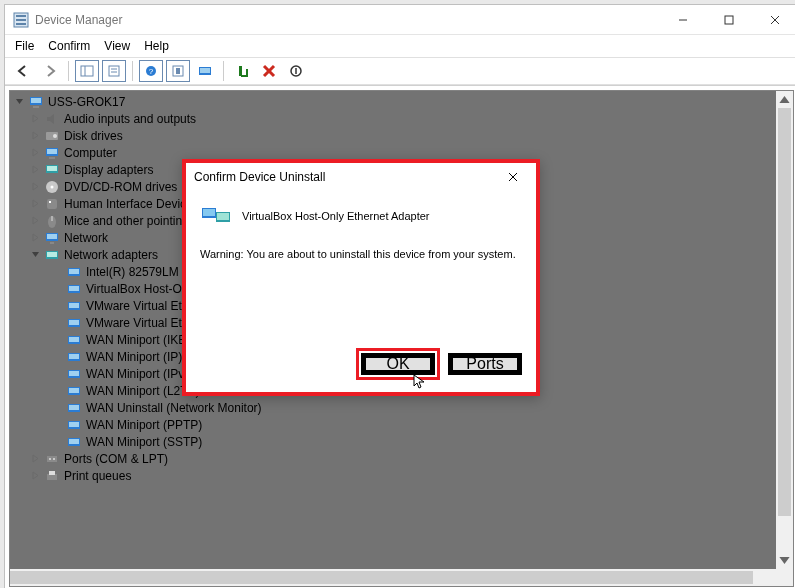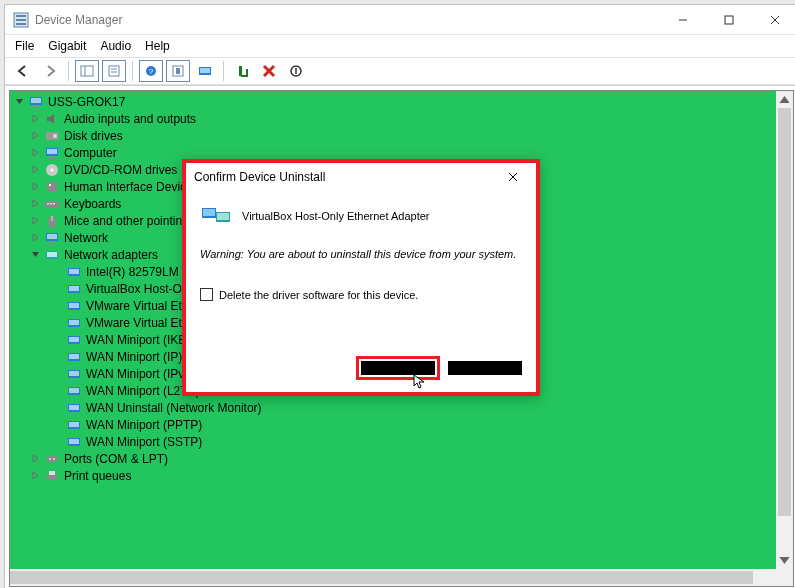--- a/index.html
+++ b/index.html
@@ -35,21 +35,21 @@
   border:1px solid transparent; color:#444;
 }
 .tbtn.box{ border:1px solid #6a8ab0;}
 .tbtn svg{width:14px;height:14px;}
 
 .content {
   flex:1; border-top:1px solid #d0d0d0; position: relative; overflow:hidden;
 }
 .tree-wrap{
   position:absolute; left:4px; top:4px; right:4px; bottom:4px;
-  border:1px solid #828282; background:#22c55e; overflow:hidden;
+  border:1px solid #828282; background:#737373; overflow:hidden;
 }
 .tree{
   position:absolute; inset:0 17px 17px 0; overflow:hidden; font-size:12px; padding:2px 0;
 }
 .vscroll{ position:absolute; top:0; right:0; bottom:17px; width:17px; background:#f0f0f0; display:flex; flex-direction:column;}
 .vscroll .arrow{height:17px;display:flex;align-items:center;justify-content:center;color:#555;}
 .vscroll .track{flex:1; position:relative;}
 .vscroll .thumb{position:absolute; left:2px; right:2px; top:0; height:92%; background:#cdcdcd;}
 .hscroll{ position:absolute; left:0; right:17px; bottom:0; height:17px; background:#f0f0f0;}
 .hscroll .thumb{position:absolute; top:2px; bottom:2px; left:0; width:97%; background:#cdcdcd;}
@@ -76,26 +76,26 @@
 }
 .dlg-title{
   height:27px; display:flex; align-items:center; padding:0 8px;
   font-size:12px; color:#000; font-weight:400;
 }
 .dlg-title .spacer{flex:1;}
 .dlg-close{ width:30px; height:22px; display:flex;align-items:center;justify-content:center;}
 .dlg-body{ flex:1; padding:8px 14px 10px 14px; font-size:11px; color:#000;}
 .dlg-dev{ display:flex; align-items:center; gap:10px; margin:2px 0 16px 0;}
 .dlg-dev .bigic{width:32px;height:32px;display:flex;align-items:center;justify-content:center;}
-.warn{ margin-bottom:28px;font-style:italic;}
+.warn{ margin-bottom:12px;}
 .chk{ display:flex; align-items:center; gap:6px;}
 .chk-box{ width:13px;height:13px;border:1px solid #333;display:inline-block;}
 .dlg-actions{ display:flex; gap:8px; justify-content:flex-end; padding:6px 14px 12px;}
 .btn{
-  width:74px; height:14px; background:#e1e1e1; border:7px solid #000000;
+  width:74px; height:22px; background:#e1e1e1; border:5px solid #000000;
   font-size:16px; display:flex;align-items:center;justify-content:center; color:#000;
 }
 .btn-ok-wrap{ position:relative; padding:2px; border:3px solid #ec1c24; margin-top:-5px;}
 .cursor{position:absolute; left:408px; top:369px; width:16px;height:16px; pointer-events:none;}
 .cursor svg{width:16px;height:16px;}
 </style>
 </head>
 <body>
 
 <div class="window">
@@ -124,22 +124,22 @@
     <div class="winbtn">
         <svg viewBox="0 0 10 10">
           <line x1="1" y1="1" x2="9" y2="9" stroke="#333"></line>
           <line x1="9" y1="1" x2="1" y2="9" stroke="#333"></line>
         </svg>
       </div>
   </div>
 
   <div class="menubar">
     <span>File</span>
-    <span>Gigabit</span>
-    <span>Audio</span>
+    <span>Confirm</span>
+    <span>View</span>
     <span>Help</span>
   </div>
 
   <div class="toolbar">
     <div class="tbtn">
         <svg viewBox="0 0 14 14">
           <path d="M9 2 L3 7 L9 12" fill="none" stroke="#333" stroke-width="2"></path>
         </svg>
       </div>
     <div class="tbtn">
@@ -262,55 +262,53 @@
             <span class="lbl">Computer</span>
           </div>
           <div class="row d1">
             <span class="exp">
               <svg viewBox="0 0 9 9">
                 <path d="M2 1 L7 4.5 L2 8 Z" fill="none" stroke="#6b6b6b"></path>
               </svg>
             </span>
             <span class="ic">
               <svg viewBox="0 0 16 16">
+                <rect x="2" y="3" width="12" height="8" fill="#2f9fa6"></rect>
+                <rect x="3" y="4" width="10" height="5" fill="#b7ece3"></rect>
+              </svg>
+            </span>
+            <span class="lbl">Display adapters</span>
+          </div>
+          <div class="row d1">
+            <span class="exp">
+              <svg viewBox="0 0 9 9">
+                <path d="M2 1 L7 4.5 L2 8 Z" fill="none" stroke="#6b6b6b"></path>
+              </svg>
+            </span>
+            <span class="ic">
+              <svg viewBox="0 0 16 16">
                 <circle cx="8" cy="8" r="6" fill="#c9c9c9"></circle>
                 <circle cx="8" cy="8" r="1.5" fill="#fff"></circle>
               </svg>
             </span>
             <span class="lbl">DVD/CD-ROM drives</span>
           </div>
           <div class="row d1">
             <span class="exp">
               <svg viewBox="0 0 9 9">
                 <path d="M2 1 L7 4.5 L2 8 Z" fill="none" stroke="#6b6b6b"></path>
               </svg>
             </span>
             <span class="ic">
               <svg viewBox="0 0 16 16">
                 <rect x="3" y="3" width="10" height="10" rx="2" fill="#8a8a8a"></rect>
                 <rect x="5" y="5" width="2" height="2" fill="#fff"></rect>
               </svg>
             </span>
             <span class="lbl">Human Interface Devices</span>
-          </div>
-          <div class="row d1">
-            <span class="exp">
-              <svg viewBox="0 0 9 9">
-                <path d="M2 1 L7 4.5 L2 8 Z" fill="none" stroke="#6b6b6b"></path>
-              </svg>
-            </span>
-            <span class="ic">
-              <svg viewBox="0 0 16 16">
-                <rect x="1" y="5" width="14" height="7" rx="1" fill="#8a8a8a"></rect>
-                <rect x="3" y="7" width="2" height="1.5" fill="#ddd"></rect>
-                <rect x="6" y="7" width="2" height="1.5" fill="#ddd"></rect>
-                <rect x="9" y="7" width="2" height="1.5" fill="#ddd"></rect>
-              </svg>
-            </span>
-            <span class="lbl">Keyboards</span>
           </div>
           <div class="row d1">
             <span class="exp">
               <svg viewBox="0 0 9 9">
                 <path d="M2 1 L7 4.5 L2 8 Z" fill="none" stroke="#6b6b6b"></path>
               </svg>
             </span>
             <span class="ic">
               <svg viewBox="0 0 16 16">
                 <ellipse cx="8" cy="9" rx="4" ry="6" fill="#8a8a8a"></ellipse>
@@ -527,24 +525,20 @@
           <svg viewBox="0 0 32 32">
               <rect x="2" y="8" width="14" height="10" fill="#2b7cd3"></rect>
               <rect x="3" y="9" width="12" height="7" fill="#85c9f0"></rect>
               <rect x="16" y="12" width="14" height="10" fill="#2f9fa6"></rect>
               <rect x="17" y="13" width="12" height="7" fill="#9fe3d6"></rect>
             </svg>
         </span>
         <span>VirtualBox Host-Only Ethernet Adapter</span>
       </div>
       <div class="warn">Warning: You are about to uninstall this device from your system.</div>
-      <label class="chk">
-        <span class="chk-box"></span>
-        <span>Delete the driver software for this device.</span>
-      </label>
     </div>
     <div class="dlg-actions">
       <div class="btn-ok-wrap">
         <div class="btn">OK</div>
       </div>
       <div class="btn">Ports</div>
     </div>
   </div>
 
   <div class="cursor">

